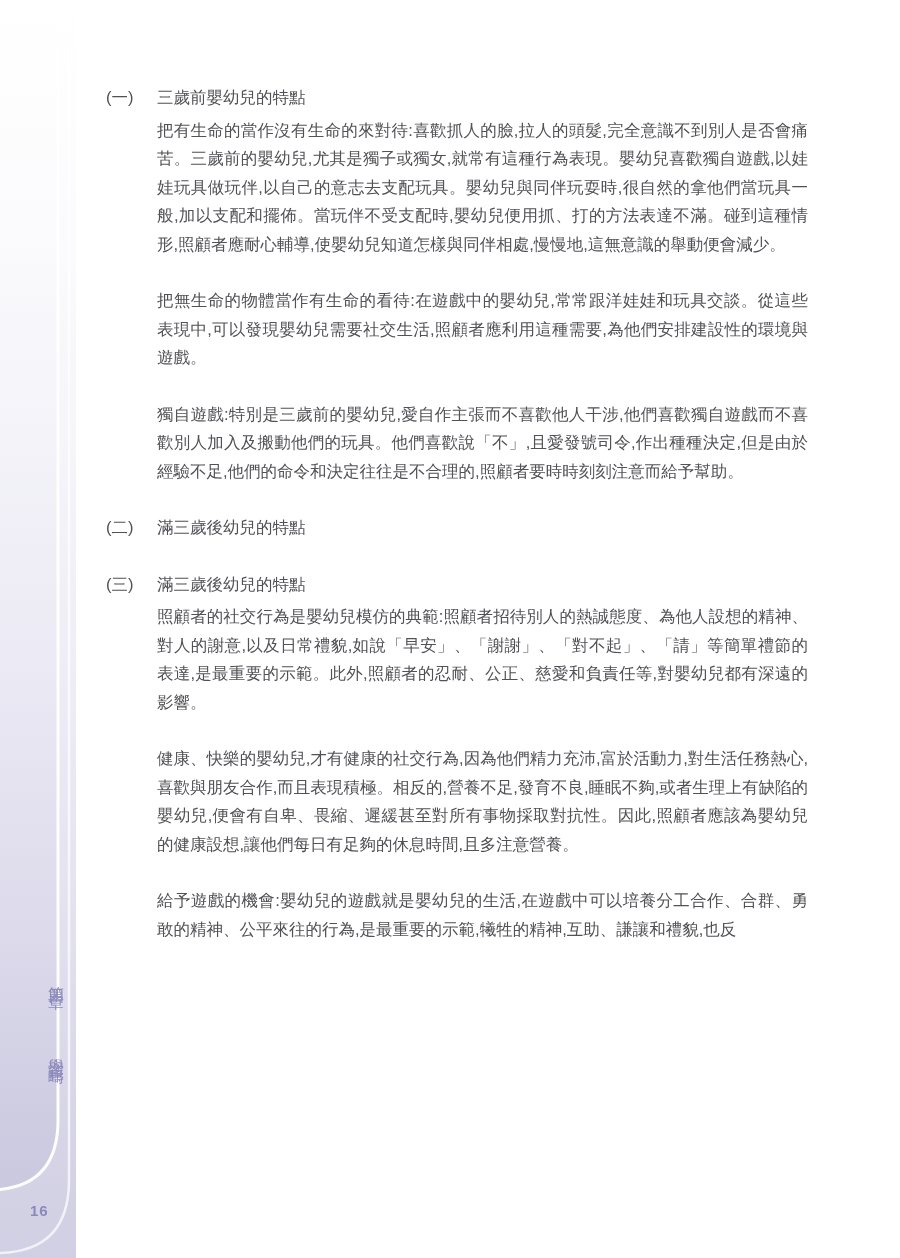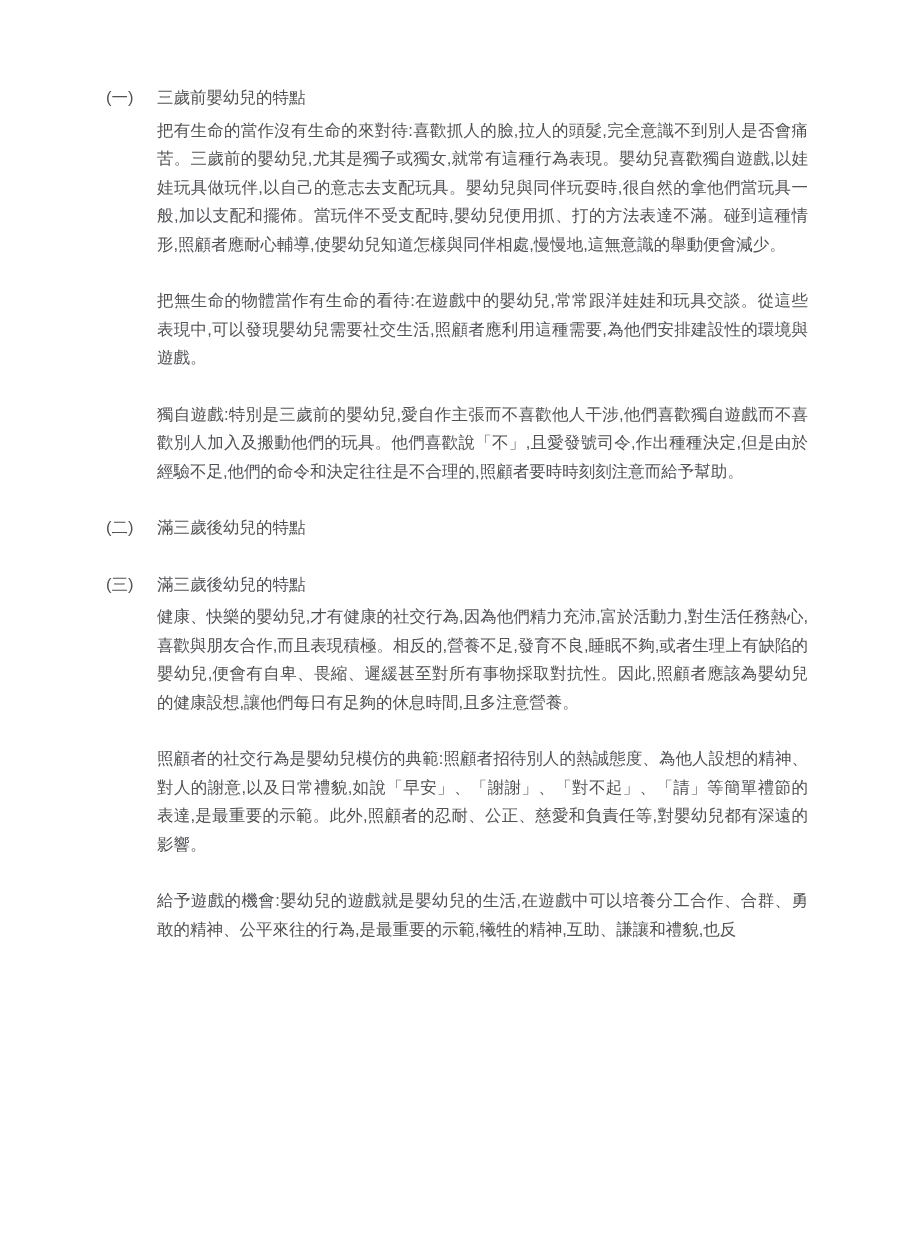--- a/index.html
+++ b/index.html
@@ -65,20 +65,30 @@
     width: 651px;
     text-align: justify;
   }
   .sec-head + .para { margin-top: 4px; }
 </style>
 </head>
 <body>
 
 <div class="page">
 
+  <div class="sidebar">
+    <svg class="swoosh" width="76" height="1258" viewBox="0 0 76 1258" aria-hidden="true">
+      <path d="M58,-10 L58,1120 Q58,1190 -12,1190 L-12,1270 L86,1270 L86,-10 Z" fill="#ffffff" opacity="0.18"></path>
+      <path d="M58,-10 L58,1120 Q58,1190 -12,1190" fill="none" stroke="#ffffff" stroke-width="3" opacity="0.95"></path>
+      <path d="M69,-10 L69,1180 Q69,1253 -4,1253" fill="none" stroke="#ffffff" stroke-width="2.5" opacity="0.7"></path>
+    </svg>
+    <div class="v-text v-chapter">第四章</div>
+    <div class="v-text v-section">學習範疇</div>
+    <div class="page-num">16</div>
+  </div>
 
   <div class="content">
 
     <div class="section">
       <div class="sec-head">
         <span class="sec-label">(一)</span>
         <span class="sec-title">三歲前嬰幼兒的特點</span>
       </div>
       <p class="para">把有生命的當作沒有生命的來對待:喜歡抓人的臉,拉人的頭髮,完全意識不到別人是否會痛苦。三歲前的嬰幼兒,尤其是獨子或獨女,就常有這種行為表現。嬰幼兒喜歡獨自遊戲,以娃娃玩具做玩伴,以自己的意志去支配玩具。嬰幼兒與同伴玩耍時,很自然的拿他們當玩具一般,加以支配和擺佈。當玩伴不受支配時,嬰幼兒便用抓、打的方法表達不滿。碰到這種情形,照顧者應耐心輔導,使嬰幼兒知道怎樣與同伴相處,慢慢地,這無意識的舉動便會減少。</p>
       <p class="para">把無生命的物體當作有生命的看待:在遊戲中的嬰幼兒,常常跟洋娃娃和玩具交談。從這些表現中,可以發現嬰幼兒需要社交生活,照顧者應利用這種需要,為他們安排建設性的環境與遊戲。</p>
@@ -90,19 +100,19 @@
         <span class="sec-label">(二)</span>
         <span class="sec-title">滿三歲後幼兒的特點</span>
       </div>
     </div>
 
     <div class="section">
       <div class="sec-head">
         <span class="sec-label">(三)</span>
         <span class="sec-title">滿三歲後幼兒的特點</span>
       </div>
+      <p class="para">照顧者的社交行為是嬰幼兒模仿的典範:照顧者招待別人的熱誠態度、為他人設想的精神、對人的謝意,以及日常禮貌,如說「早安」、「謝謝」、「對不起」、「請」等簡單禮節的表達,是最重要的示範。此外,照顧者的忍耐、公正、慈愛和負責任等,對嬰幼兒都有深遠的影響。</p>
       <p class="para">健康、快樂的嬰幼兒,才有健康的社交行為,因為他們精力充沛,富於活動力,對生活任務熱心,喜歡與朋友合作,而且表現積極。相反的,營養不足,發育不良,睡眠不夠,或者生理上有缺陷的嬰幼兒,便會有自卑、畏縮、遲緩甚至對所有事物採取對抗性。因此,照顧者應該為嬰幼兒的健康設想,讓他們每日有足夠的休息時間,且多注意營養。</p>
-      <p class="para">照顧者的社交行為是嬰幼兒模仿的典範:照顧者招待別人的熱誠態度、為他人設想的精神、對人的謝意,以及日常禮貌,如說「早安」、「謝謝」、「對不起」、「請」等簡單禮節的表達,是最重要的示範。此外,照顧者的忍耐、公正、慈愛和負責任等,對嬰幼兒都有深遠的影響。</p>
       <p class="para">給予遊戲的機會:嬰幼兒的遊戲就是嬰幼兒的生活,在遊戲中可以培養分工合作、合群、勇敢的精神、公平來往的行為,是最重要的示範,犧牲的精神,互助、謙讓和禮貌,也反</p>
     </div>
 
   </div>
 </div>
 
 </body></html>

